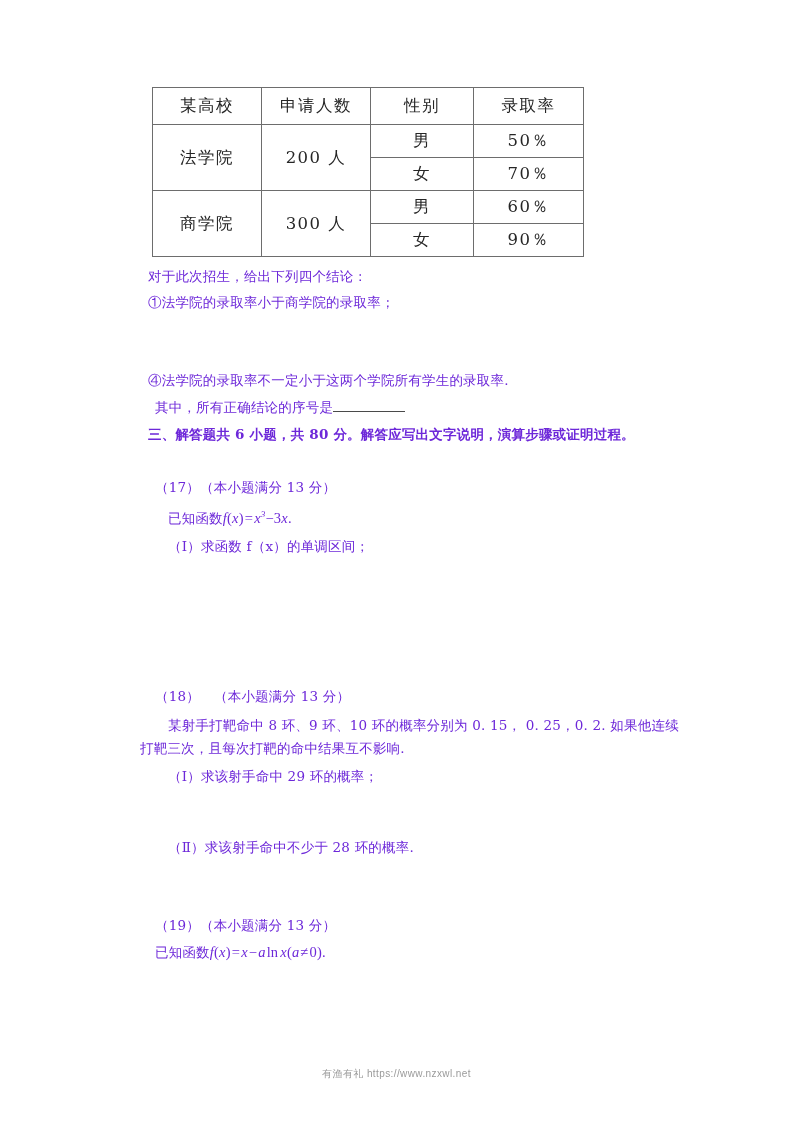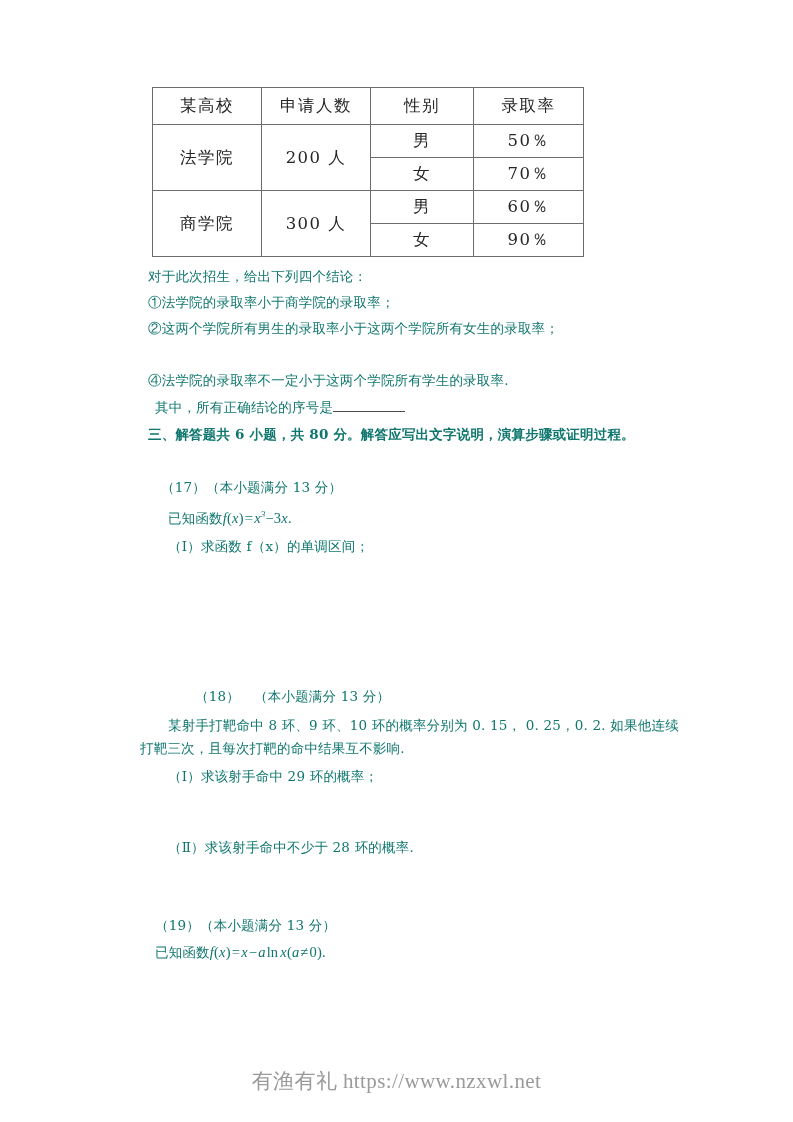--- a/index.html
+++ b/index.html
@@ -55,21 +55,21 @@
   td.num {
     font-family: "Liberation Serif", "DejaVu Serif", serif;
     letter-spacing: 0.5px;
   }
 
   
   .tbox {
     position: absolute;
     font-size: 13.5px;
     line-height: 1;
-    color: #0f766e;
+    color: #6d28d9;
     white-space: nowrap;
   }
   .tbox.cn {
     font-family: "DejaVu Serif", "Liberation Serif", serif;
     letter-spacing: 0.2px;
   }
   .bold { font-weight: bold; }
 
   .mi {
     font-family: "Liberation Serif", "DejaVu Serif", serif;
@@ -101,22 +101,22 @@
     vertical-align: baseline;
   }
 
   
   .watermark {
     position: absolute;
     left: 0;
     right: 0;
     top: 1067px;
     text-align: center;
-    font-family: Liberation Serif, serif;
-    font-size: 21px;
+    font-family: Liberation Sans, sans-serif;
+    font-size: 10px;
     color: #9a9a9a;
     letter-spacing: 0.4px;
     white-space: nowrap;
   }
 </style>
 </head>
 <body>
 
 <div class="page">
 
@@ -151,41 +151,40 @@
           <td class="c-gender">女</td>
           <td class="c-rate num">90％</td>
         </tr>
       </tbody>
     </table>
   </div>
 
   <div class="tbox cn" style="left:148px; top:270px;">对于此次招生，给出下列四个结论：</div>
 
   <div class="tbox cn" style="left:148px; top:296px;font-family:Liberation Serif, serif;">①法学院的录取率小于商学院的录取率；</div>
-  <div class="tbox cn" style="left:148px; top:322px;">②这两个学院所有男生的录取率小于这两个学院所有女生的录取率；</div>
   <div class="tbox cn" style="left:155px; top:400px;">
     <span>其中，所有正确结论的序号是</span><span class="blank-line"></span>
   </div>
 
   <div class="tbox cn" style="left:148px; top:374px;">④法学院的录取率不一定小于这两个学院所有学生的录取率.</div>
 
   <div class="tbox cn bold" style="left:148px; top:428px;">三、解答题共 6 小题，共 80 分。解答应写出文字说明，演算步骤或证明过程。</div>
 
-  <div class="tbox cn" style="left:161px; top:481px;">
+  <div class="tbox cn" style="left:155px; top:481px;">
     <span>（17）</span><span>（本小题满分 13 分）</span>
   </div>
 
   <div class="tbox cn" style="left:168px; top:510px;">
     <span>已知函数</span><span class="mi">f</span><span class="mn">(</span><span class="mi">x</span><span class="mn">)</span><span class="mop">=</span><span class="mi">x</span><sup class="exp">3</sup><span class="mn">−3</span><span class="mi">x</span><span class="mn">.</span>
   </div>
 
   <div class="tbox cn" style="left:168px; top:540px;">（Ⅰ）求函数 f（x）的单调区间；</div>
 
 
-  <div class="tbox cn" style="left:155px; top:690px;margin-left:40px;">
+  <div class="tbox cn" style="left:155px; top:690px;">
     <span>（18）</span><span style="display:inline-block;width:14px;"></span><span>（本小题满分 13 分）</span>
   </div>
 
   <div class="tbox cn" style="left:168px; top:719px;">某射手打靶命中 8 环、9 环、10 环的概率分别为 0.  15，  0. 25，0. 2. 如果他连续</div>
   <div class="tbox cn" style="left:140px; top:742px;">打靶三次，且每次打靶的命中结果互不影响.</div>
 
   <div class="tbox cn" style="left:168px; top:770px;">（Ⅰ）求该射手命中 29 环的概率；</div>
 
   <div class="tbox cn" style="left:168px; top:841px;">（Ⅱ）求该射手命中不少于 28 环的概率.</div>
 

